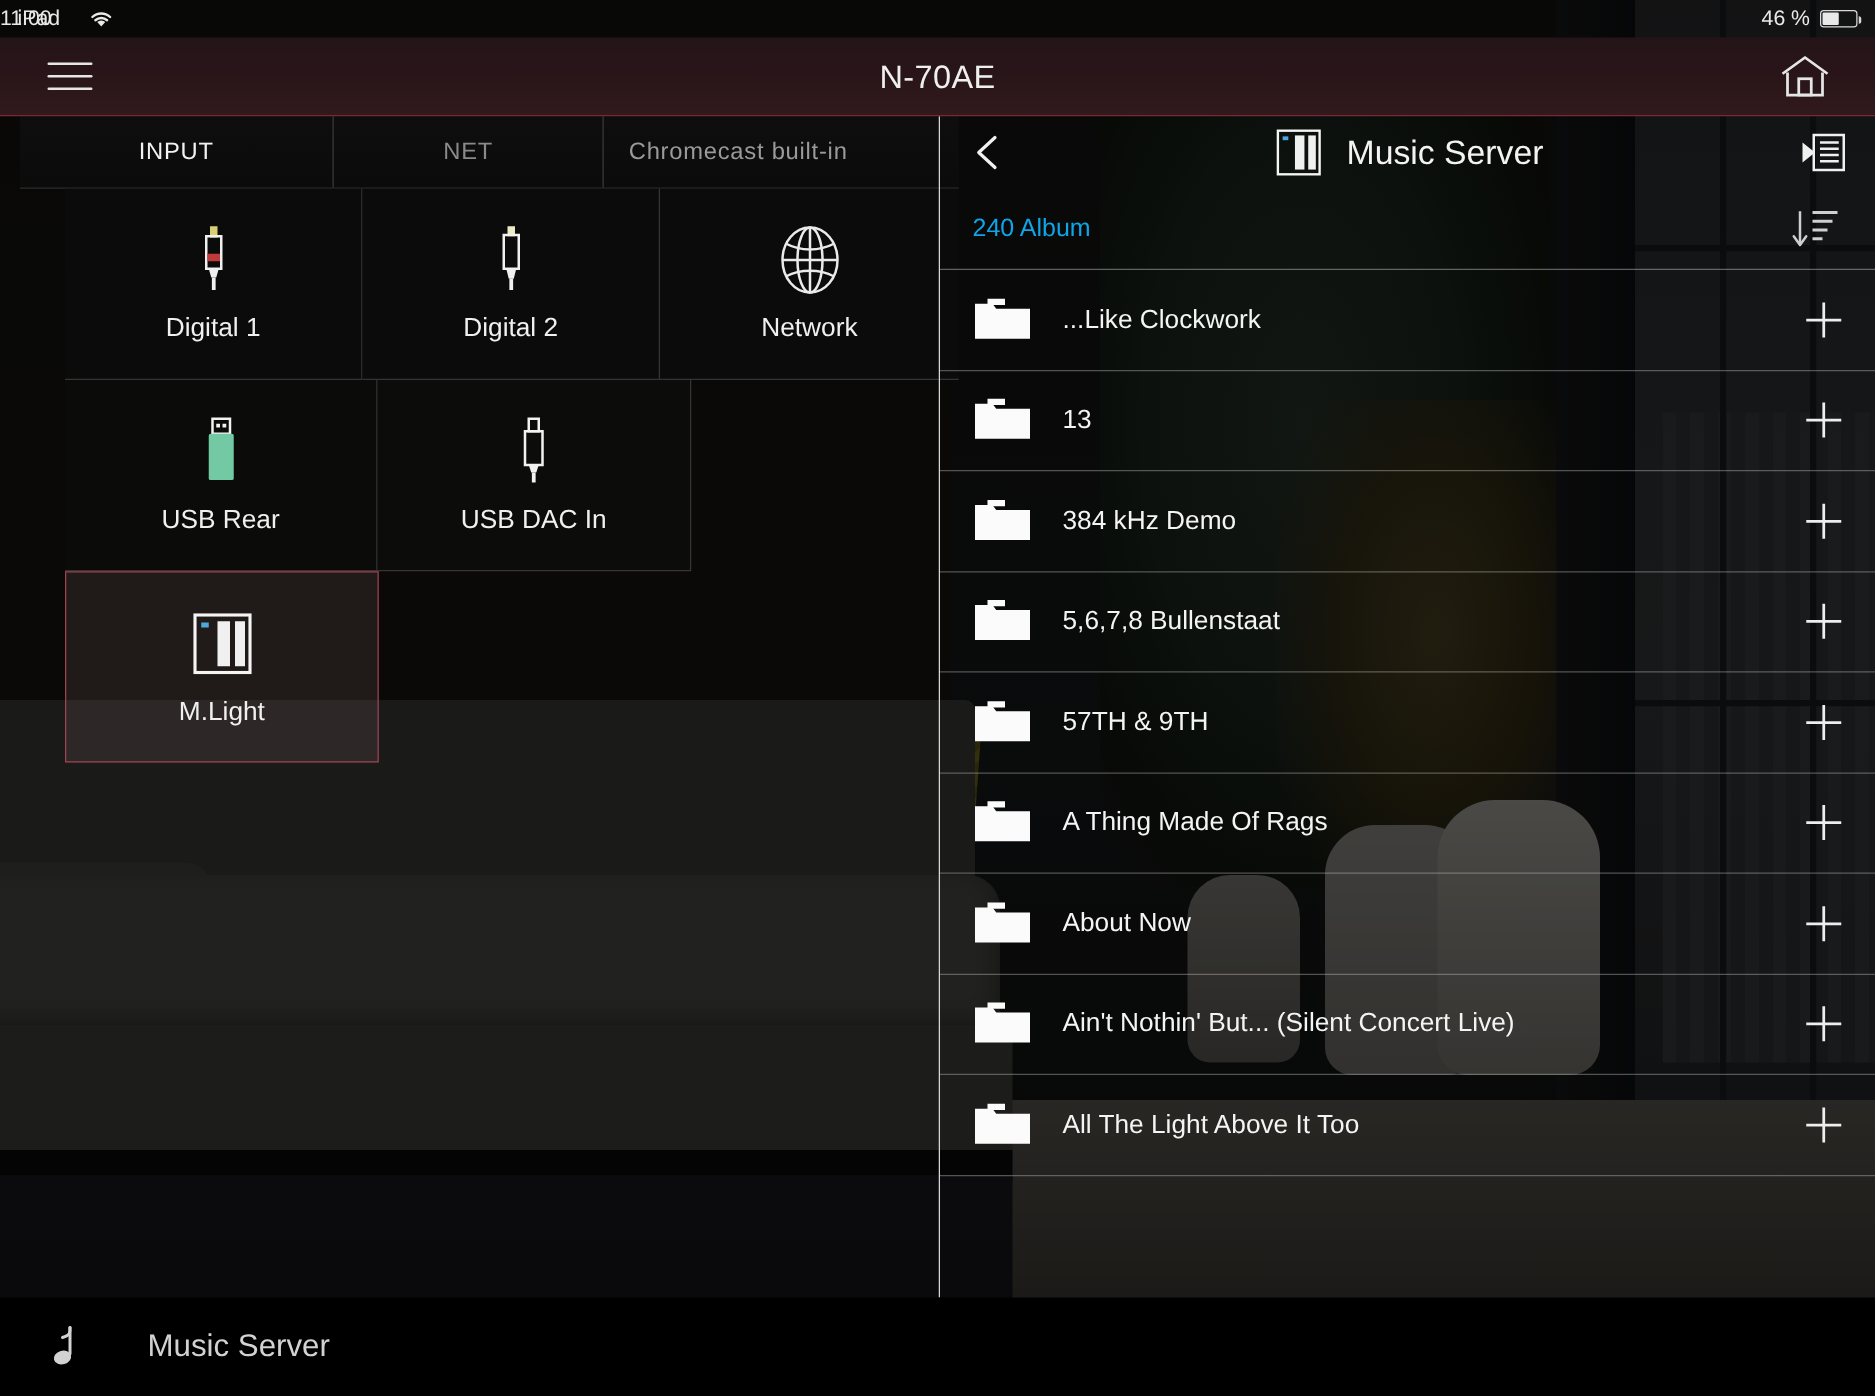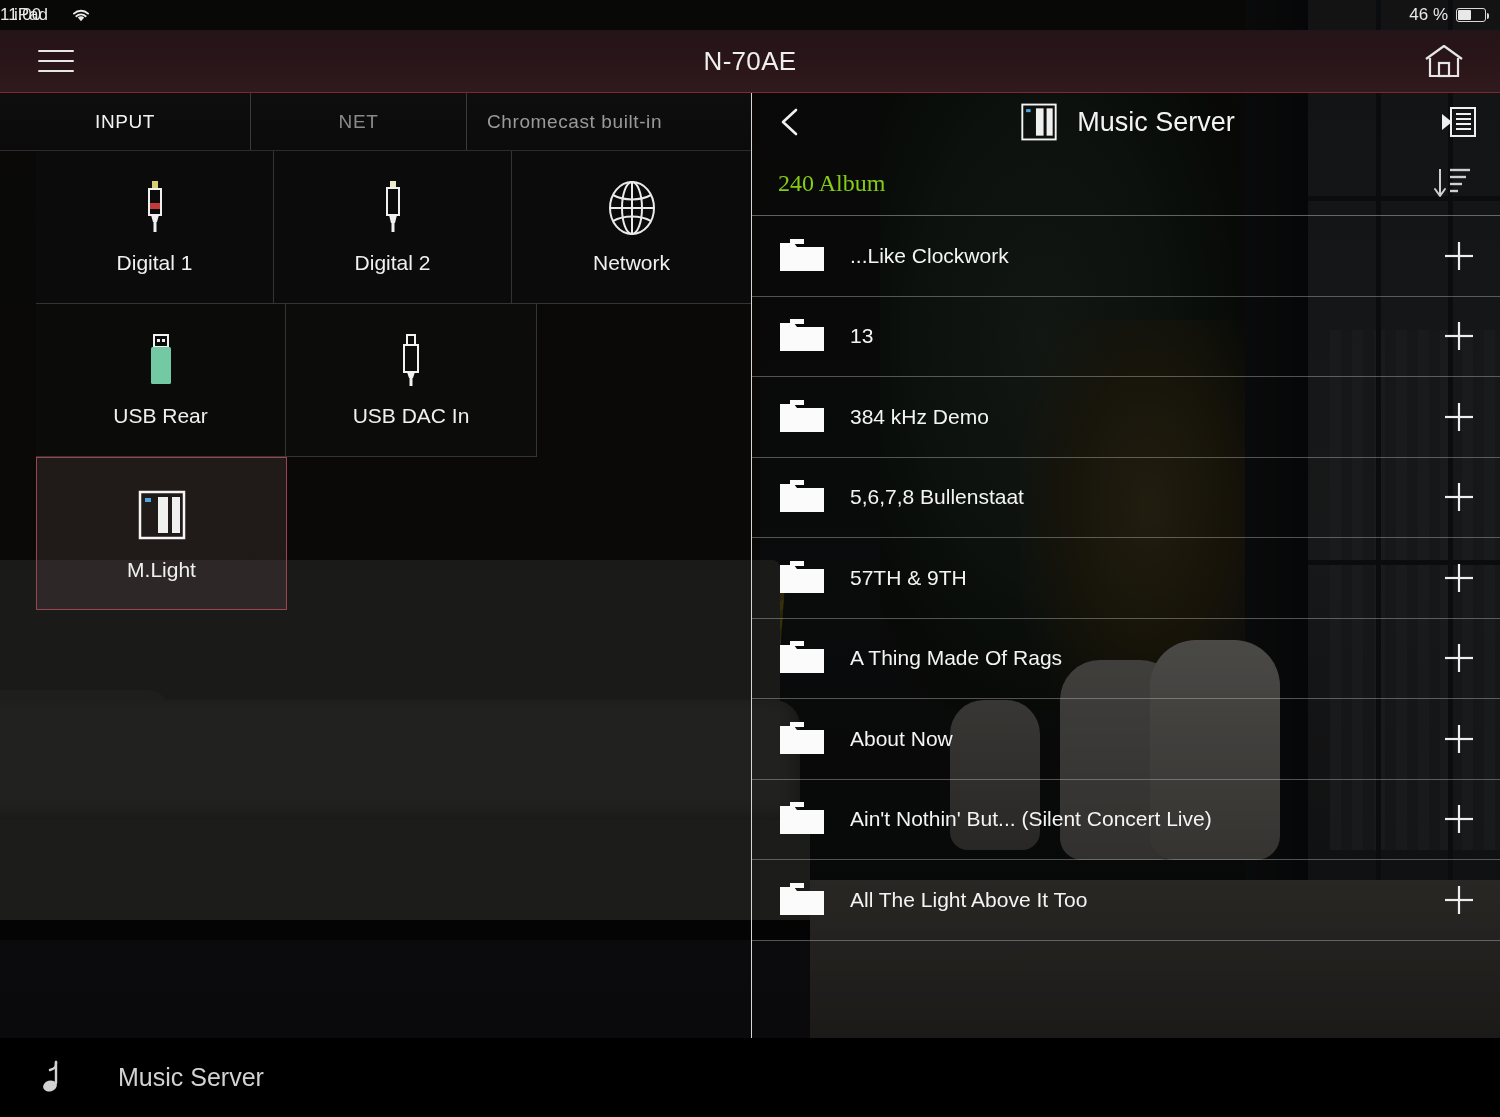--- a/index.html
+++ b/index.html
@@ -77,21 +77,21 @@
       font-size:26px; color:#efefef; letter-spacing:.3px; }
   .hamburger{ margin-left:38px; width:36px; height:22px; display:flex; flex-direction:column;
       justify-content:space-between; cursor:pointer; }
   .hamburger span{ display:block; height:2px; background:#e6e6e6; border-radius:1px; }
   .home-btn{ margin-left:auto; margin-right:34px; width:44px; height:40px; cursor:pointer; }
 
   
   .split{ position:absolute; left:751px; top:93px; width:1px; height:945px; background:#d6d6d6; z-index:30; }
 
   
-  .left{ position:absolute; left:0; top:93px; width:751px; height:945px; z-index:20;text-align:center; }
+  .left{ position:absolute; left:16px; top:93px; width:751px; height:945px; z-index:20;text-align:center; }
   .tabs{ height:58px; display:flex; align-items:center;
       background:linear-gradient(180deg,#0e0e0e,#0b0b0b); border-bottom:1px solid #2c2c2c; }
   .tab{ font-size:19px; letter-spacing:.6px; cursor:pointer; display:flex; align-items:center;
       height:100%; }
   .tab .lbl{ padding:0 26px; }
   .tab.t-input{ width:250px; justify-content:center; color:#f2f2f2; }
   .tab.t-net{ width:216px; justify-content:center; color:#8a8a8a; border-left:1px solid #3a3a3a; }
   .tab.t-cc{ flex:1; color:#9a9a9a; border-left:1px solid #3a3a3a; padding-left:20px; }
 
   .grid{ position:relative; }
@@ -109,21 +109,21 @@
 
   
   .right{ position:absolute; left:752px; top:93px; width:748px; height:945px; z-index:20; }
   .rhead{ height:58px; display:flex; align-items:center; padding:0 22px; }
   .back-chev{ width:34px; height:34px; cursor:pointer; }
   .rtitle{ position:absolute; left:0; right:0; display:flex; align-items:center;
       justify-content:center; gap:16px; pointer-events:none; }
   .rtitle .txt{ font-size:27px; color:#f3f3f3; }
   .queue-btn{ margin-left:auto; width:38px; height:34px; cursor:pointer; z-index:2; }
   .subhead{ height:64px; display:flex; align-items:center; padding:0 26px; position:relative; }
-  .subhead .cnt{ font-size:24px; color:#84cc16;font-family:Liberation Serif, serif; }
+  .subhead .cnt{ font-size:20px; color:#0ea5e9; }
   .sort-btn{ margin-left:auto; width:42px; height:40px; cursor:pointer; }
 
   .list{ border-top:1px solid rgba(205,205,205,.45); }
   .row{ height:80.5px; display:flex; align-items:center; padding:0 0 0 26px;
       border-bottom:1px solid rgba(205,205,205,.38); cursor:pointer; }
   .row .folder{ width:48px; flex:0 0 48px; margin-right:24px; }
   .row .name{ font-size:21px; color:#f4f4f4; white-space:nowrap; }
   .row .plus{ margin-left:auto; margin-right:24px; width:34px; height:34px; flex:0 0 34px; cursor:pointer; }
 
   

